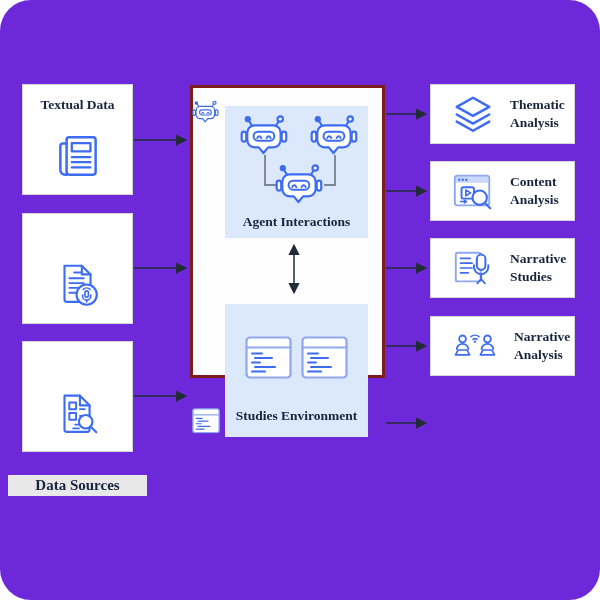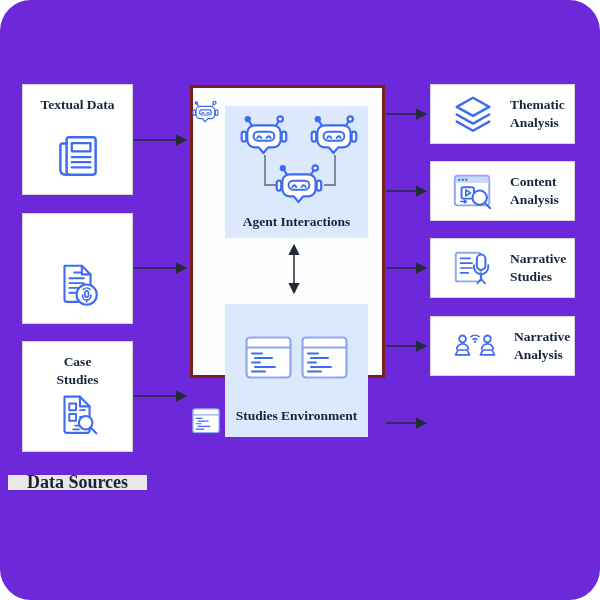--- a/index.html
+++ b/index.html
@@ -32,23 +32,23 @@
     font-weight:700;font-size:13.5px;
   }
   .rbox{
     left:430px;width:145px;height:60px;
     display:flex;align-items:center;gap:15px;padding-left:20px;
   }
   .rbox-title{
     font-weight:700;font-size:13.5px;line-height:1.35;white-space:pre-line;
   }
   .col-label{
-    position:absolute;top:475px;height:15px;background:#E8E8E8;
+    position:absolute;top:475px;height:21px;background:#E8E8E8;
     display:flex;align-items:center;justify-content:center;
-    font-weight:700;font-size:18px;
+    font-weight:700;font-size:15px;
   }
   .overlay{position:absolute;left:0;top:0;pointer-events:none;z-index:6;}
   .corner-icon{position:absolute;z-index:5;}
   svg{display:block;}
 </style>
 </head>
 <body>
 
 <div class="canvas">
 
@@ -111,22 +111,20 @@
         <circle cx="37" cy="37" r="10.5" fill="#fff"></circle>
         <path d="M33.5,31.5 a5,5 0 0 1 7,0" stroke-width="1.7"></path>
         <rect x="35.2" y="33" width="3.6" height="6.5" rx="1.8" stroke-width="1.7"></rect>
         <path d="M32.8,37.5 v1 a4.2,4.2 0 0 0 8.4,0 v-1" stroke-width="1.7"></path>
         <line x1="37" y1="42.8" x2="37" y2="44.5" stroke-width="1.7"></line>
       </svg>
     </div>
   </div>
 
   <div class="wbox src-box" style="top:341px">
-    <div class="src-title">Case
-Studies</div>
     <div class="src-icon">
       <svg width="54" height="54" viewBox="0 0 56 56" fill="none" stroke="#3D6BF2" stroke-width="2.2" stroke-linecap="round" stroke-linejoin="round">
         <path d="M14,9 H30 L40,19 V44 Q40,46.5 37.5,46.5 H16.5 Q14,46.5 14,44 Z" fill="#fff"></path>
         <path d="M30,9 V19 H40"></path>
         <rect x="19" y="16" width="7" height="7" stroke-width="2"></rect>
         <rect x="19" y="27" width="7" height="7" stroke-width="2"></rect>
         <line x1="30" y1="23" x2="35" y2="23" stroke-width="1.9"></line>
         <line x1="30" y1="30" x2="34" y2="30" stroke-width="1.9"></line>
         <line x1="25" y1="39" x2="30" y2="39" stroke-width="1.8"></line>
         <line x1="23" y1="43" x2="29" y2="43" stroke-width="1.8"></line>

